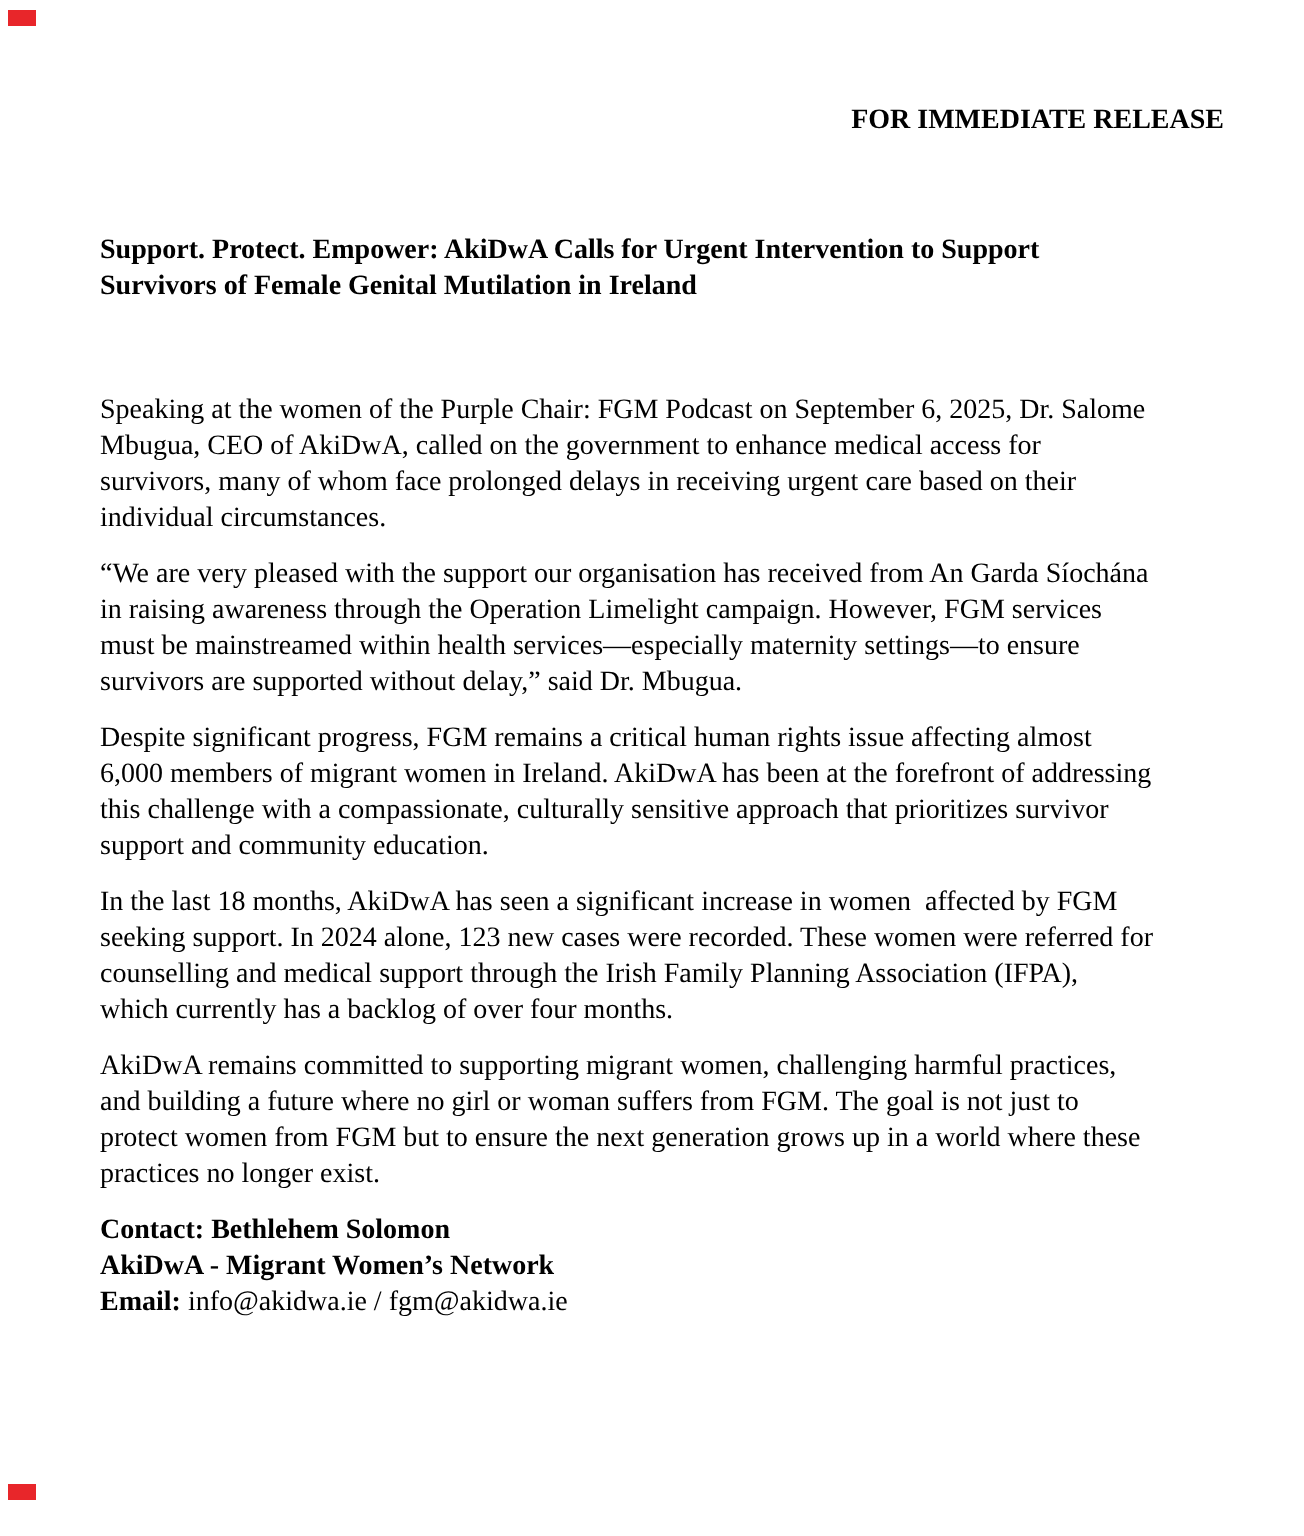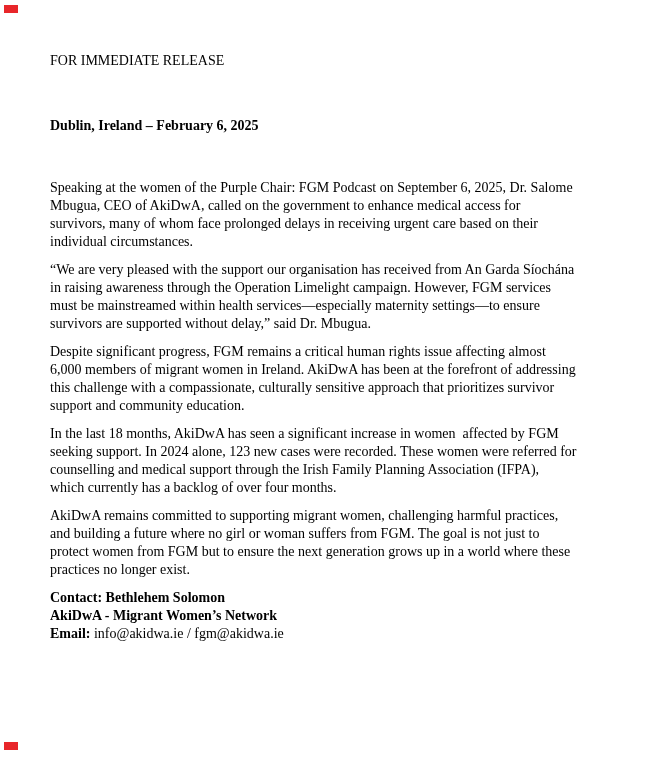--- a/index.html
+++ b/index.html
@@ -26,22 +26,23 @@
   .doc {
     padding: 52px 40px 0 50px;
     font-size: 14px;
     line-height: 18px;
   }
   .doc p, .doc .block {
     margin: 0 0 10px 0;
     white-space: pre;
   }
   .release-label {
-    font-weight: normal;
+    font-weight: bold;
     margin-bottom: 11px !important;
+    text-align: right;
   }
   .title-block {
     font-weight: bold;
     margin-bottom: 8px !important;
   }
   .contact-block { margin-bottom: 8px !important; }
   .run-normal { font-style: normal; font-weight: normal; }
   .run-italic { }
   .run-bold { font-weight: bold; font-family: Liberation Serif, serif; }
 </style>
@@ -50,21 +51,22 @@
 
 <div class="page">
 
   <div class="corner-mark top"></div>
 
   <div class="doc">
 
     <p class="release-label">FOR IMMEDIATE RELEASE</p>
 
     <div class="block title-block">
-      <div>Dublin, Ireland – February 6, 2025</div>
+      <div>Support. Protect. Empower: AkiDwA Calls for Urgent Intervention to Support
+Survivors of Female Genital Mutilation in Ireland</div>
     </div>
 
 
     <p><span class="run-normal">Speaking at the women of the </span><span class="run-italic">Purple Chair: FGM Podcast</span><span class="run-normal"> on September 6, 2025, Dr. Salome
 Mbugua, CEO of AkiDwA, called on the government to enhance medical access for
 survivors, many of whom face prolonged delays in receiving urgent care based on their
 individual circumstances.</span></p>
 
     <p><span class="run-normal">“We are very pleased with the support our organisation has received from An Garda Síochána
 in raising awareness through the </span><span class="run-italic">Operation Limelight</span><span class="run-normal"> campaign. However, FGM services

